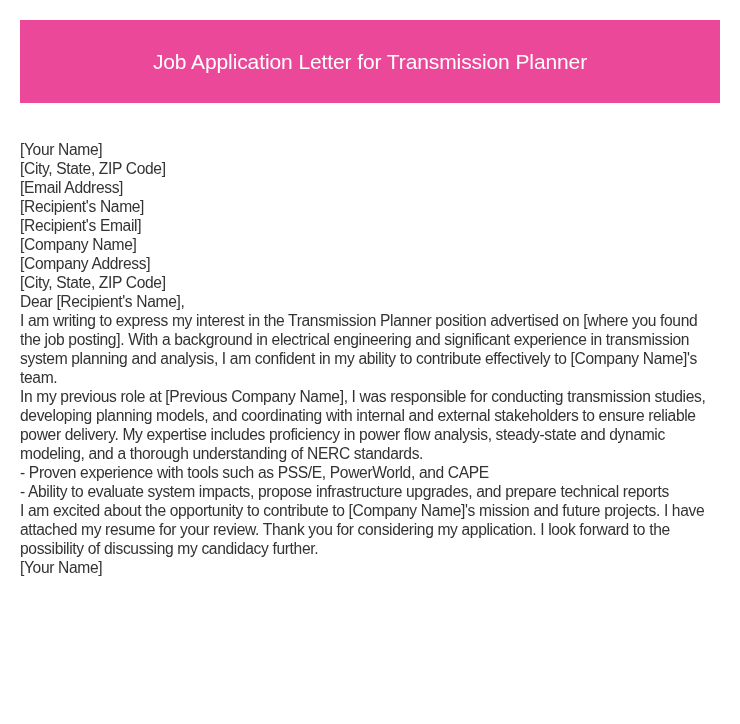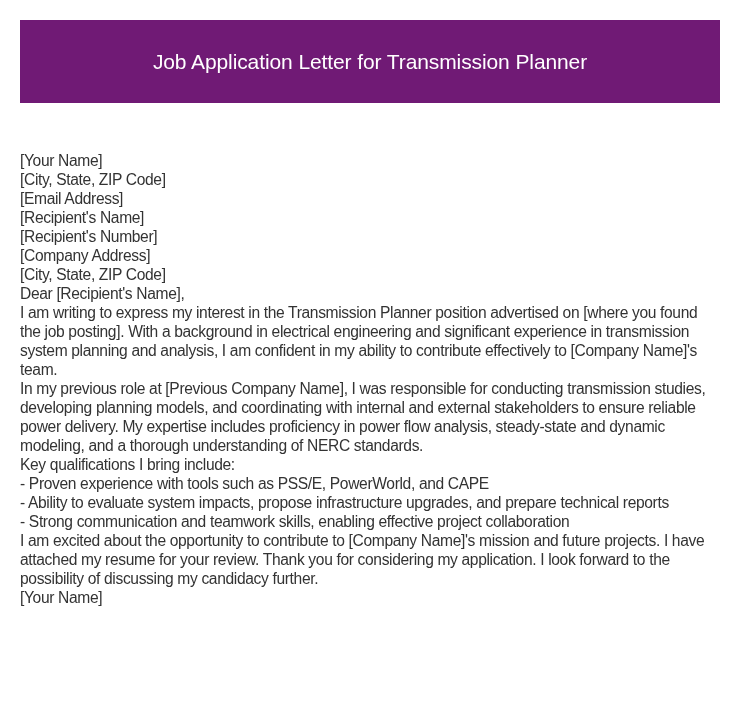--- a/index.html
+++ b/index.html
@@ -13,35 +13,35 @@
       overflow: hidden;
       font-family: "Liberation Sans", sans-serif;
     }
     .page {
       position: relative;
       width: 700px;
       margin-left: 20px;
       padding-top: 20px;
     }
     .header {
-      background: #701a75;
+      background: #ec4899;
       height: 83px;
       display: flex;
       align-items: center;
       justify-content: center;
     }
     .header h1 {
       margin: 0;
       color: #ffffff;
       font-weight: normal;
       font-size: 21px;
       letter-spacing: -0.1px;
     }
     .letter {
-      margin-top: 48px;
+      margin-top: 37px;
       color: #333333;
       font-size: 15.6px;
       line-height: 19px;
       letter-spacing: -0.35px;
     }
     .letter .line {
       display: block;
       margin: 0;
     }
   </style>
@@ -51,26 +51,25 @@
 <div class="page">
   <div class="header">
     <h1>Job Application Letter for Transmission Planner</h1>
   </div>
 
   <div class="letter">
     <div class="line">[Your Name]</div>
     <div class="line">[City, State, ZIP Code]</div>
     <div class="line">[Email Address]</div>
     <div class="line">[Recipient's Name]</div>
-    <div class="line">[Recipient's Number]</div>
+    <div class="line">[Recipient's Email]</div>
+    <div class="line">[Company Name]</div>
     <div class="line">[Company Address]</div>
     <div class="line">[City, State, ZIP Code]</div>
     <div class="line">Dear [Recipient's Name],</div>
     <p class="line">I am writing to express my interest in the Transmission Planner position advertised on [where you found the job posting]. With a background in electrical engineering and significant experience in transmission system planning and analysis, I am confident in my ability to contribute effectively to [Company Name]'s team.</p>
     <p class="line">In my previous role at [Previous Company Name], I was responsible for conducting transmission studies, developing planning models, and coordinating with internal and external stakeholders to ensure reliable power delivery. My expertise includes proficiency in power flow analysis, steady-state and dynamic modeling, and a thorough understanding of NERC standards.</p>
-    <div class="line">Key qualifications I bring include:</div>
     <div class="line">- Proven experience with tools such as PSS/E, PowerWorld, and CAPE</div>
     <div class="line">- Ability to evaluate system impacts, propose infrastructure upgrades, and prepare technical reports</div>
-    <div class="line">- Strong communication and teamwork skills, enabling effective project collaboration</div>
     <p class="line">I am excited about the opportunity to contribute to [Company Name]'s mission and future projects. I have attached my resume for your review. Thank you for considering my application. I look forward to the possibility of discussing my candidacy further.</p>
     <div class="line">[Your Name]</div>
   </div>
 </div>
 
 </body></html>

